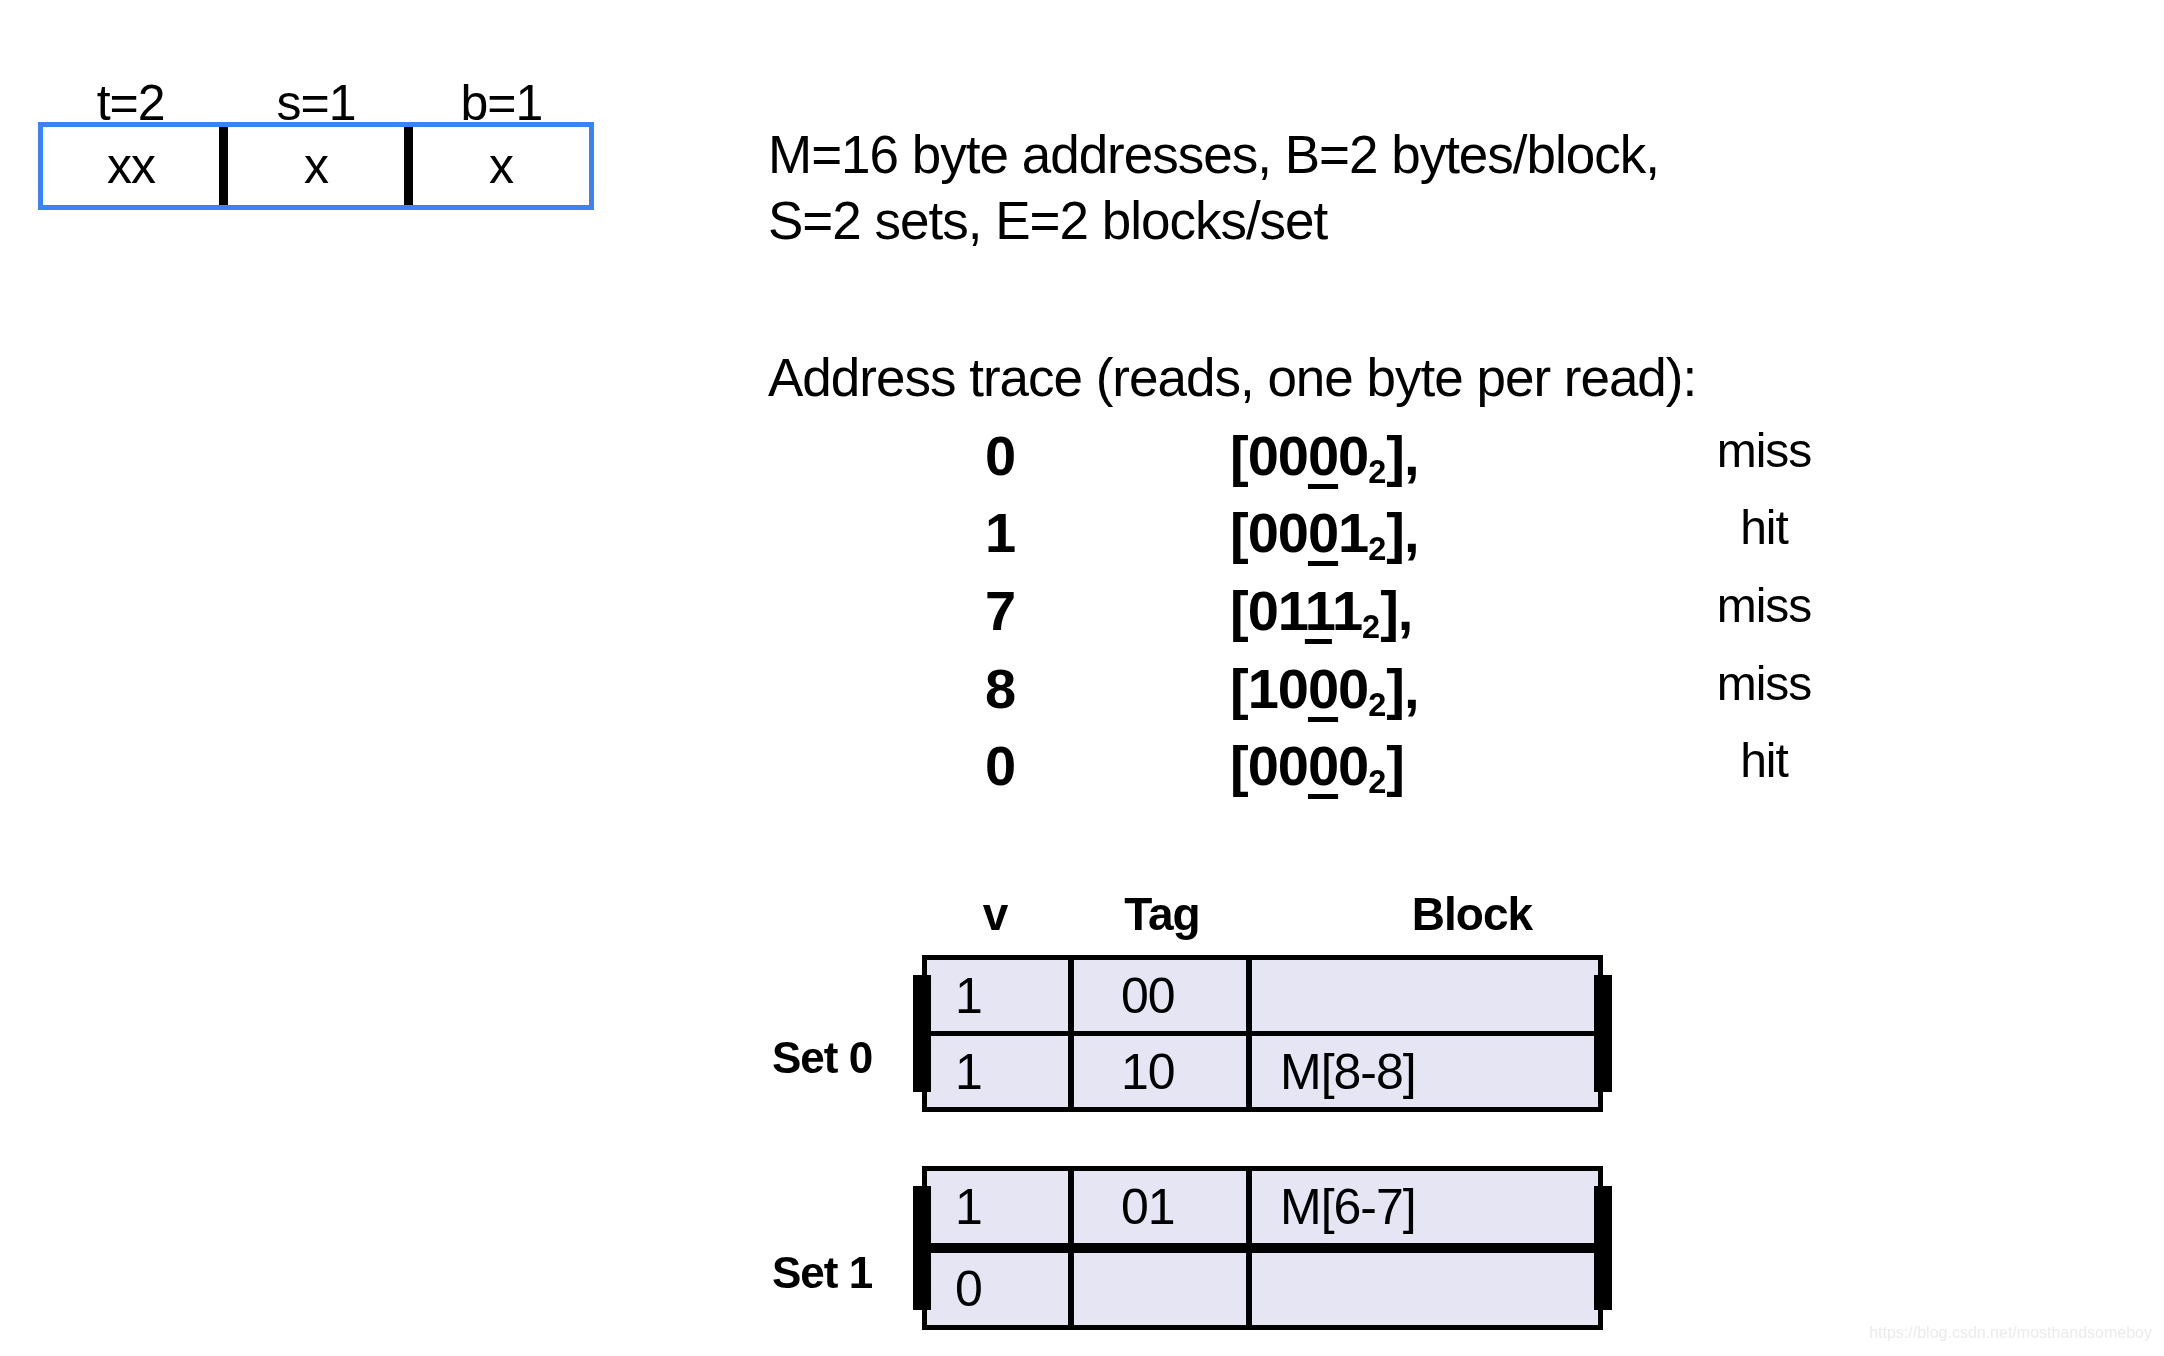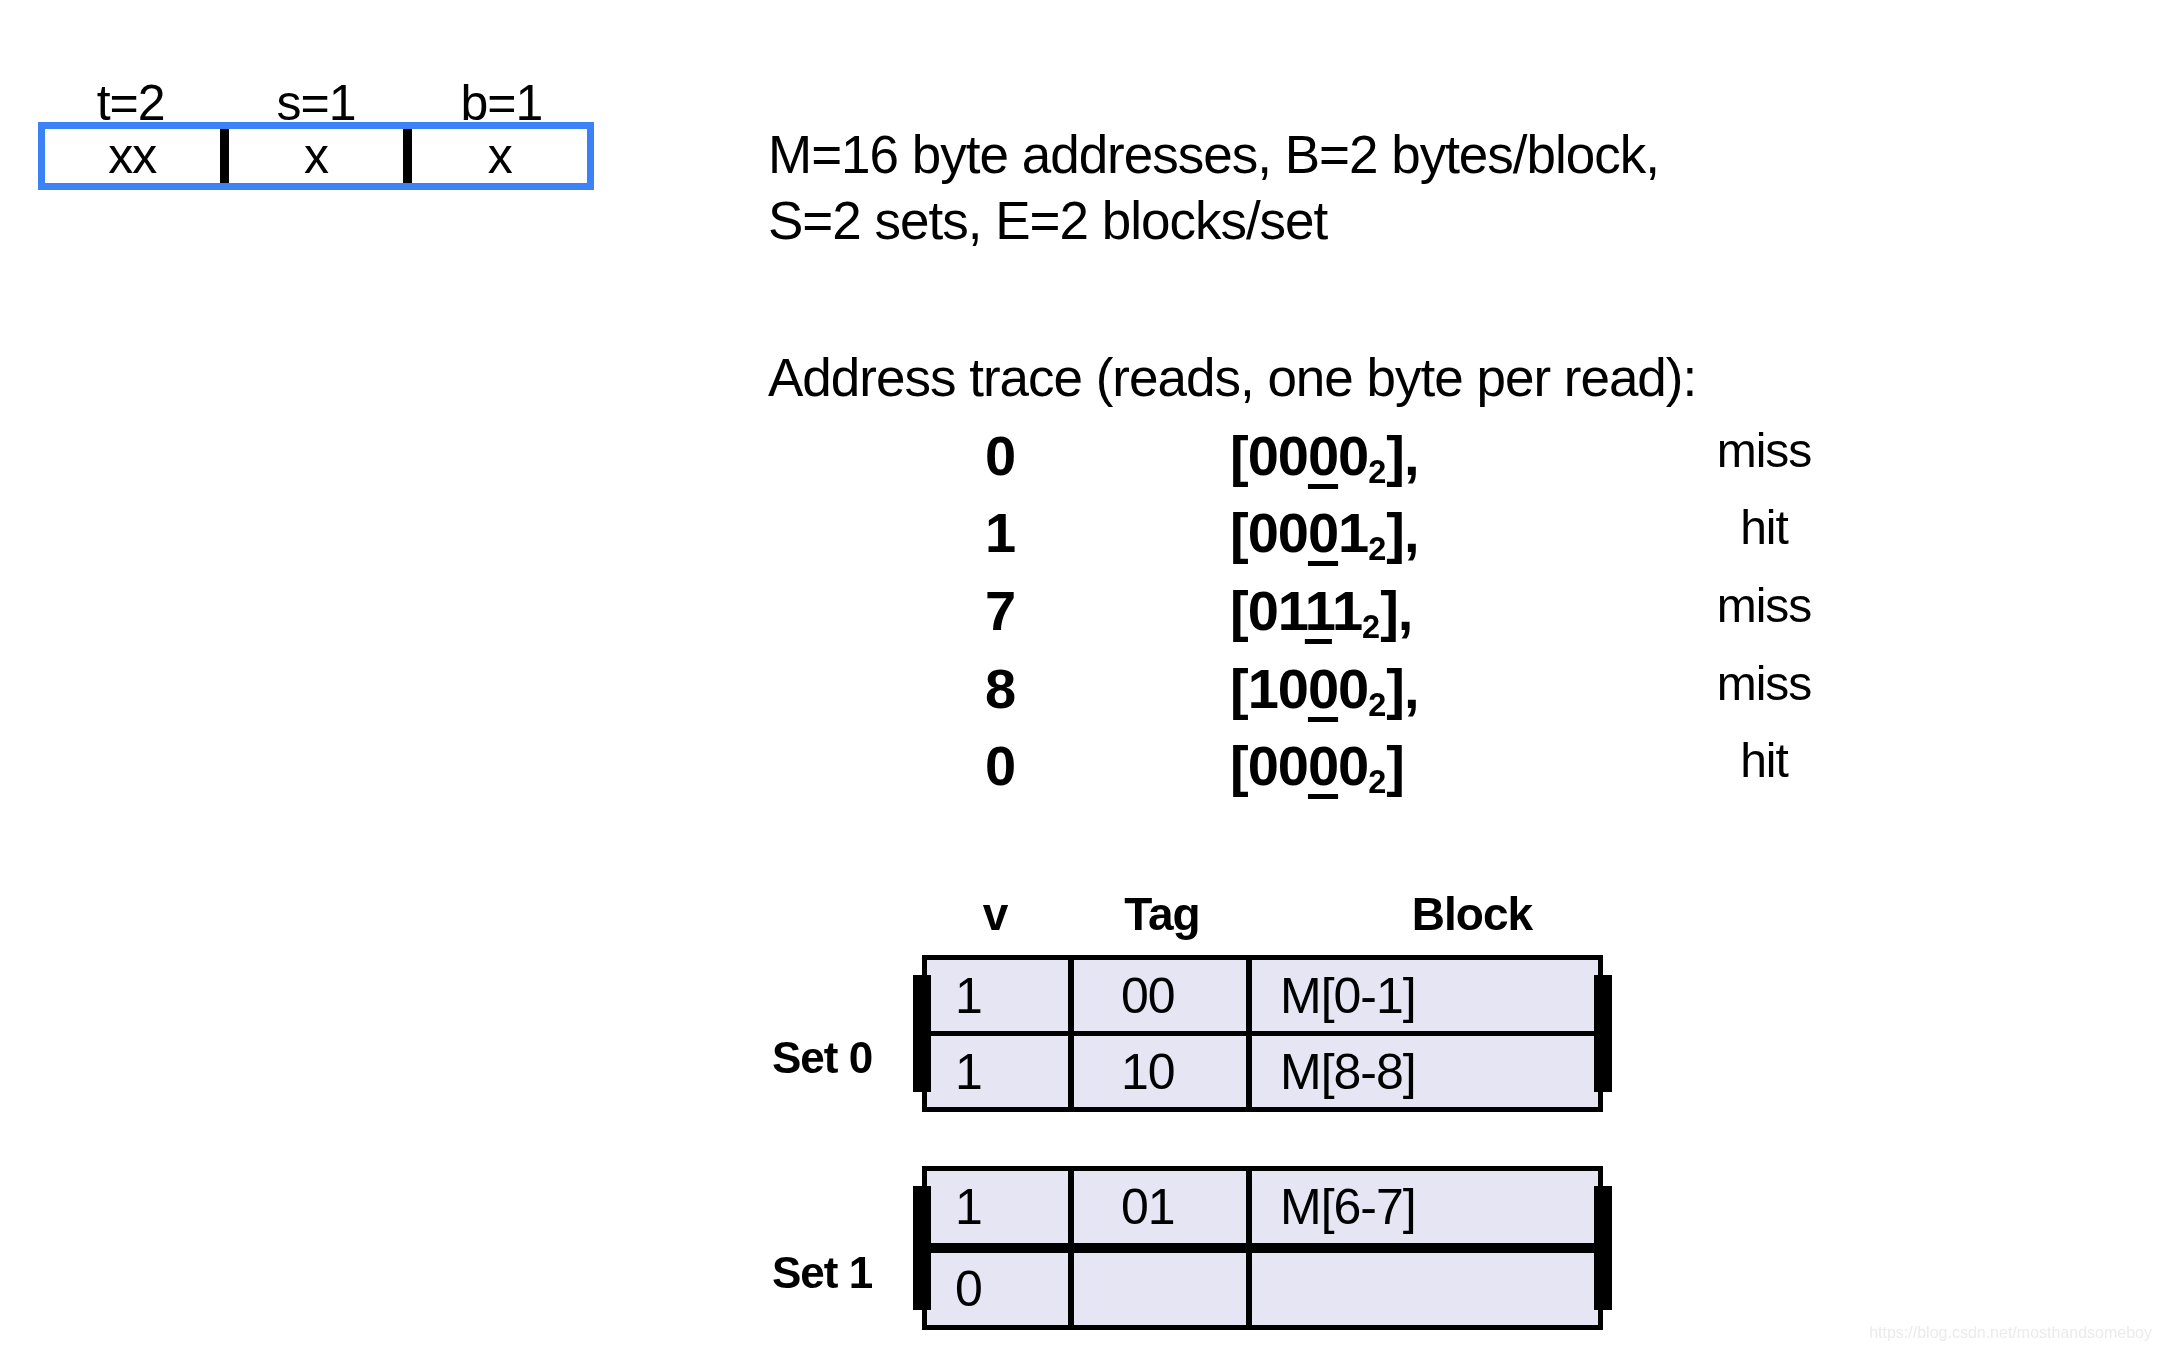--- a/index.html
+++ b/index.html
@@ -7,22 +7,22 @@
     width:2164px; height:1356px; background:#ffffff; color:#000;
     font-family:"Liberation Sans", sans-serif; position:relative; overflow:hidden;
     letter-spacing:-1px;
   }
   .abs { position:absolute; }
 
   
   .bf-headers { left:38px; top:74px; width:556px; display:flex;justify-content:center; }
   .bf-headers span { flex:1; text-align:center; font-size:50px; }
   .bf-table {
-    left:38px; top:122px; width:556px; height:68px; box-sizing:border-box;
-    border:7px solid #3b82f6; display:flex; background:#fff;
+    left:38px; top:122px; width:556px; height:88px; box-sizing:border-box;
+    border:5px solid #3b82f6; display:flex; background:#fff;
   }
   .bf-cell { flex:1; display:flex; align-items:center; justify-content:center; font-size:50px; }
   .bf-cell + .bf-cell { border-left:9px solid #000; }
 
   
   .cfg-line { left:768px; font-size:53px; white-space:nowrap; }
   .cfg-1 { top:124px; }
   .cfg-2 { top:190px; }
   .trace-heading { left:768px; top:347px; font-size:53px; white-space:nowrap; }
 
@@ -119,21 +119,20 @@
 <div class="abs cache-col-header hdr-block">Block</div>
 
 <div class="abs set-label set-label-0">Set 0</div>
 <div class="abs set-table set-0">
   <div class="bracket bracket-left"></div>
   <div class="bracket bracket-right"></div>
   <div class="cell c1 r1">1</div>
   <div class="vdiv vdiv-1"></div>
   <div class="cell c2 r1">00</div>
   <div class="vdiv vdiv-2"></div>
-  <div class="cell c3 r1">M[0-1]</div>
   <div class="hdiv"></div>
   <div class="cell c1 r2">1</div>
   <div class="cell c2 r2">10</div>
   <div class="cell c3 r2">M[8-8]</div>
 </div>
 
 <div class="abs set-label set-label-1">Set 1</div>
 <div class="abs set-table set-1">
   <div class="bracket bracket-left"></div>
   <div class="bracket bracket-right"></div>

